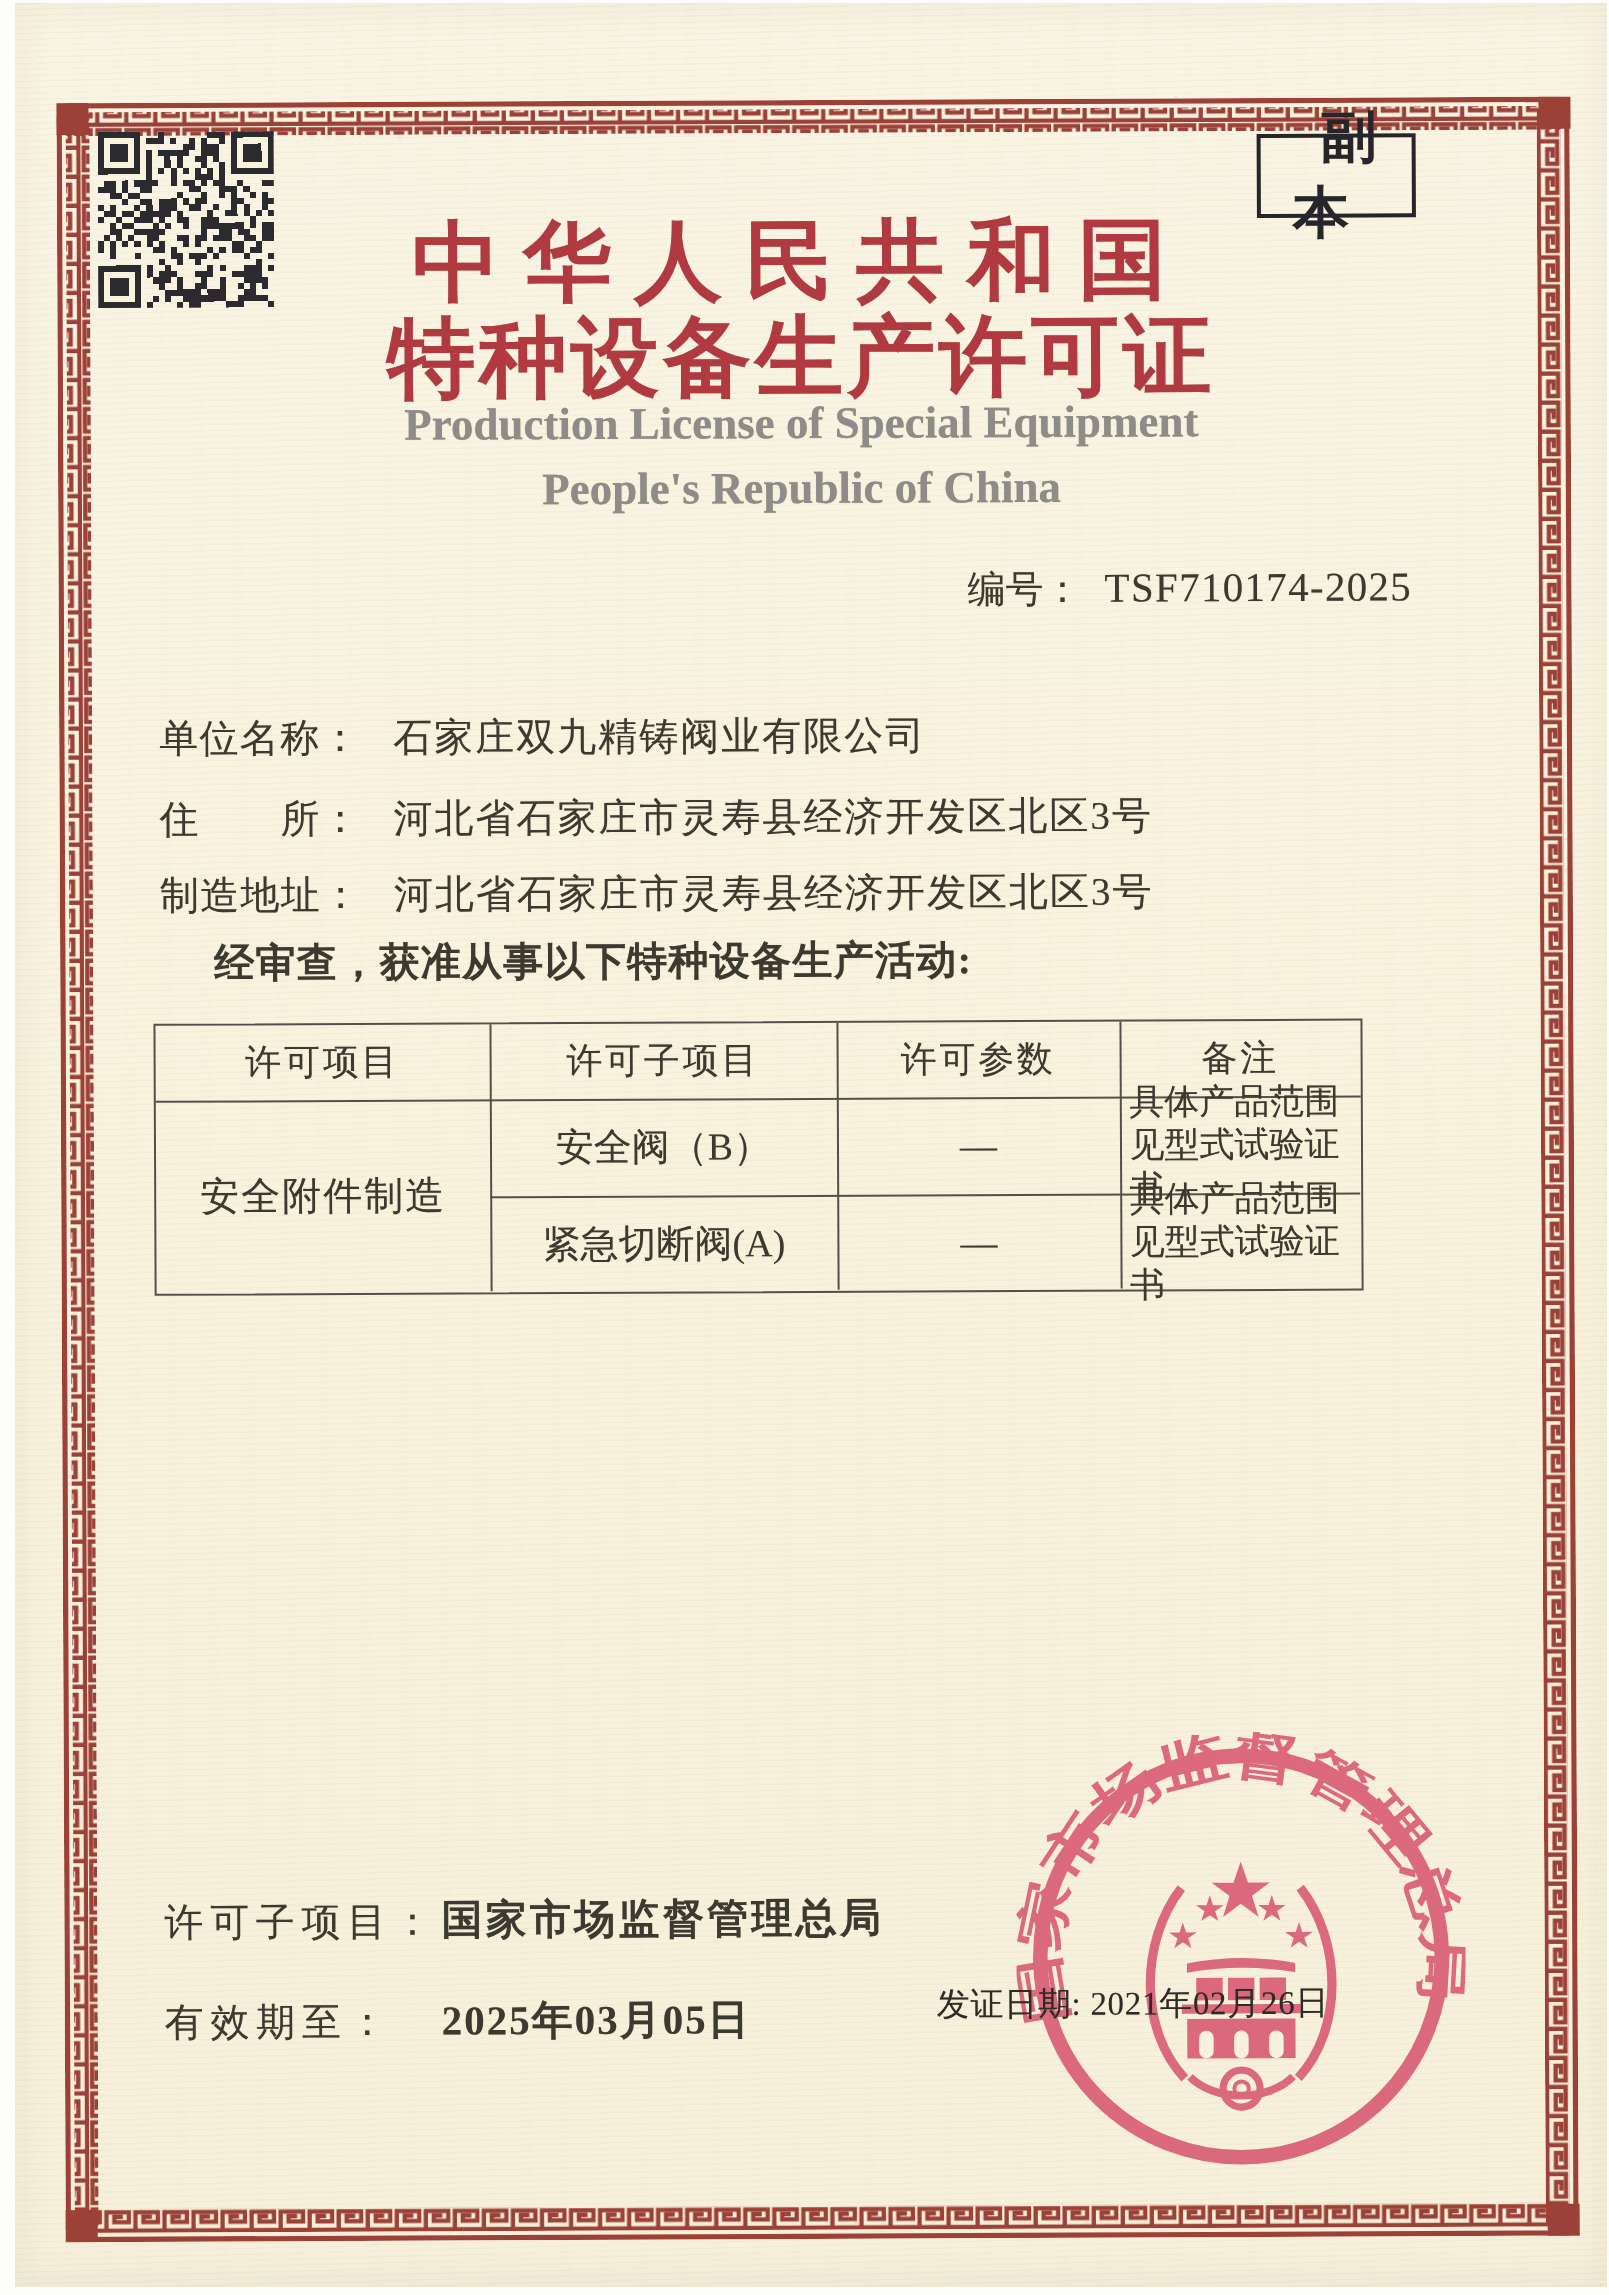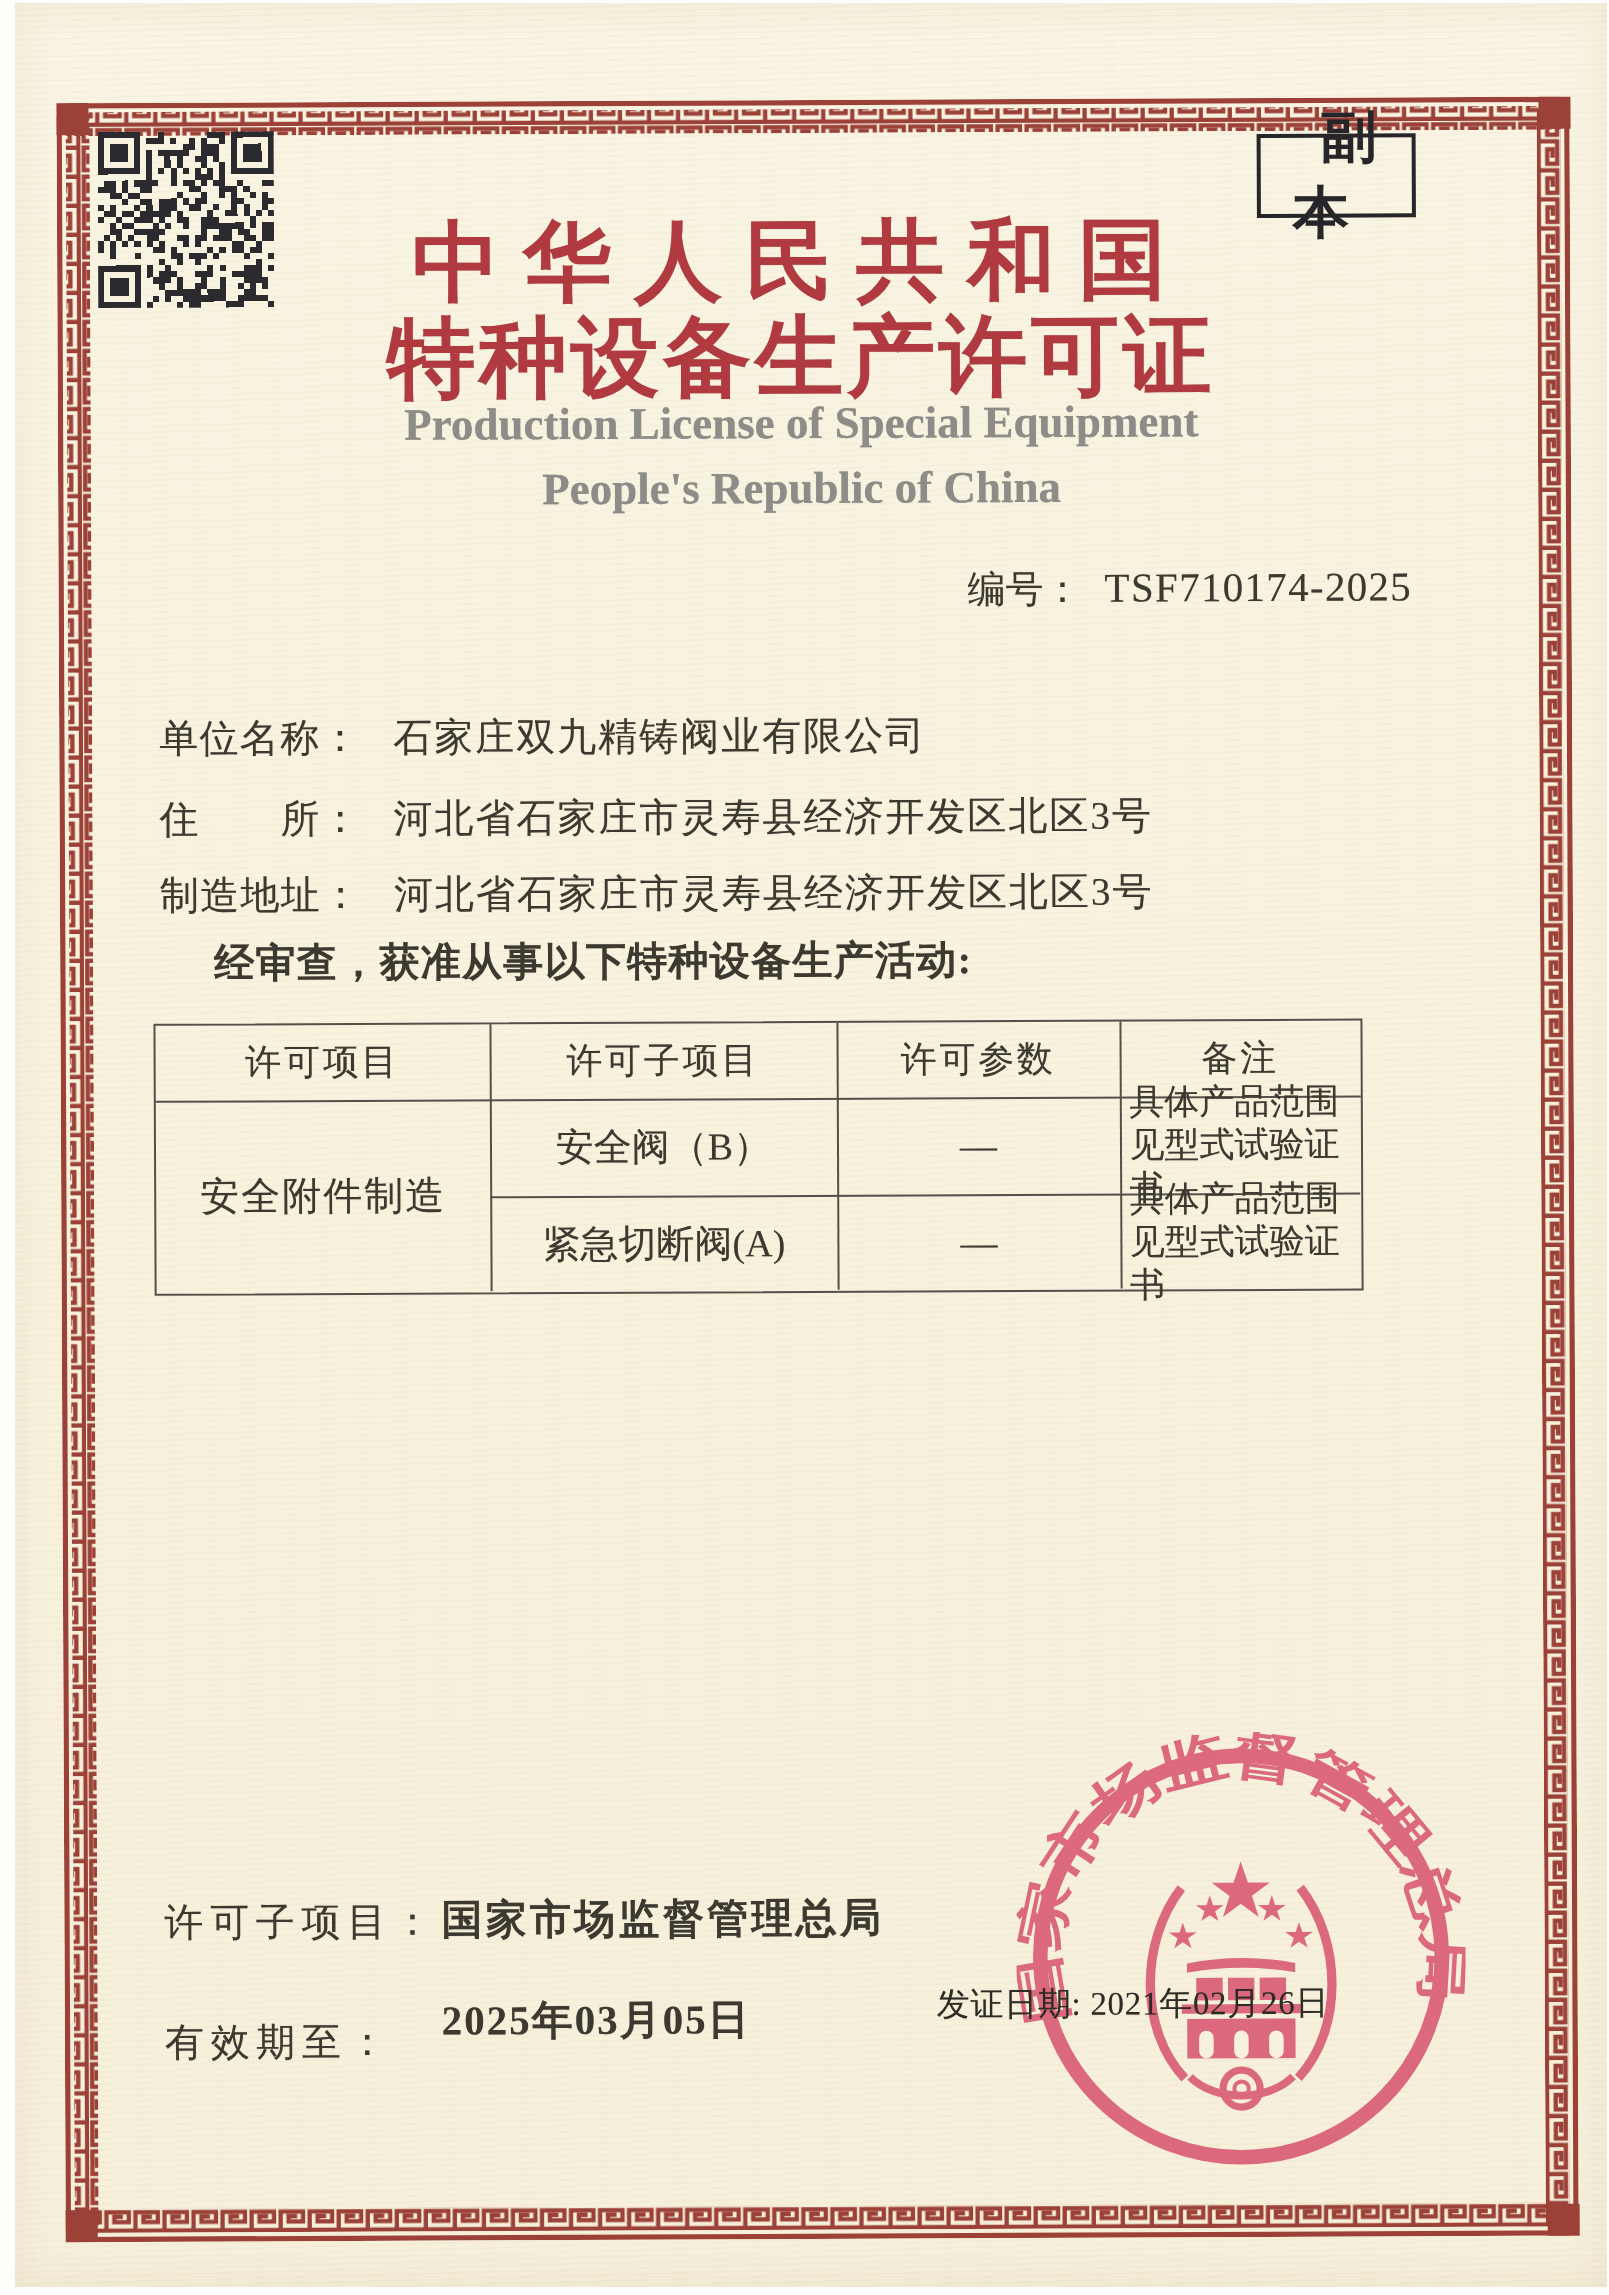--- a/index.html
+++ b/index.html
@@ -458,21 +458,21 @@
     <div class="tcell song scan" style="left:334px;top:172px;width:347px;height:96px;font-size:38px;">紧急切断阀(A)</div>
     <div class="tcell song scan" style="left:681px;top:172px;width:283px;height:96px;font-size:37px;">—</div>
     <div class="tcell song scan note-cell" style="left:964px;top:172px;width:241px;height:96px;">具体产品范围见型式试验证书</div>
   </div>
 
   <div class="abs">
     <span class="foot-label song scan" style="top:1893px;">许可子项目：</span>
     <span class="foot-value song scan" style="top:1891px;font-weight:700;letter-spacing:3.3px;">国家市场监督管理总局</span>
   </div>
   <div class="abs">
-    <span class="foot-label song scan" style="top:1993px;margin-top:20px;">有效期至：</span>
+    <span class="foot-label song scan" style="top:1993px;">有效期至：</span>
     <span class="foot-value song scan" style="top:1992px;font-weight:600;letter-spacing:2px;">2025年03月05日</span>
   </div>
   <div class="issue-line song scan">发证日期: 2021年02月26日</div>
 
   <div class="seal-wrap">
     <svg viewBox="0 0 680 680" width="449" height="449" xmlns="http://www.w3.org/2000/svg">
       <defs>
         <path id="sealArc" d="M 100,478 A 277,277 0 1 1 580,478" fill="none"></path>
       </defs>
       <circle cx="340" cy="340" r="304" fill="none" stroke="#d7506d" stroke-width="22"></circle>

